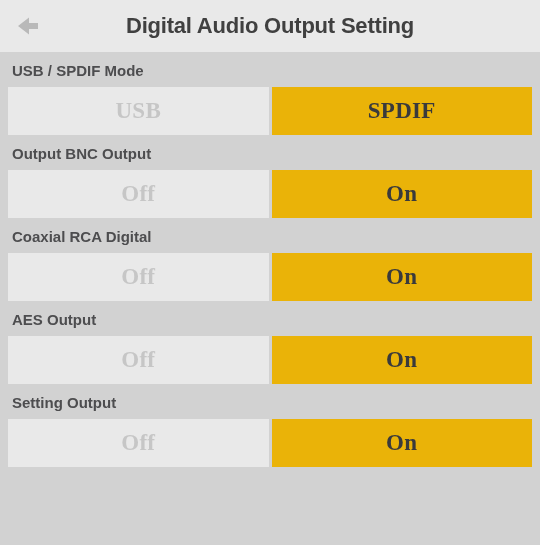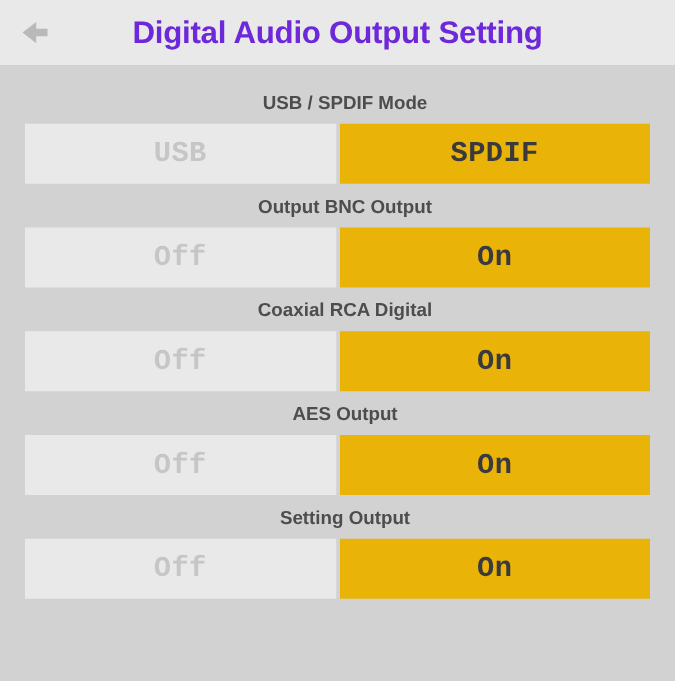--- a/index.html
+++ b/index.html
@@ -41,34 +41,33 @@
     display: flex;
     align-items: center;
     justify-content: center;
     cursor: pointer;
     background: transparent;
     border: none;
     padding: 0;
   }
   .back-button svg { display: block; }
   .header-title {
-    font-size: 25px;
+    font-size: 22px;
     font-weight: bold;
-    color: #6d28d9;
+    color: #404040;
     letter-spacing: -0.2px;
     line-height: 1;
     white-space: nowrap;
     text-align: center;
     font-stretch: condensed;
   }
 
   
   .settings-list {
-    padding: 12px;
-    text-align: center;
+    padding: 0;
   }
   .setting-group {
     padding: 0;
   }
   .group-label {
     font-size: 15px;
     font-weight: bold;
     color: #4d4d4f;
     padding: 10px 0 7px 12px;
     line-height: 1.2;
@@ -86,21 +85,21 @@
     align-items: center;
     justify-content: center;
     font-size: 23px;
     font-weight: bold;
     letter-spacing: 0.3px;
     box-sizing: border-box;
     cursor: pointer;
     user-select: none;
     border: none;
     padding: 0;
-    font-family: Liberation Mono, monospace;
+    font-family: Liberation Serif, serif;
   }
   .option-btn.inactive {
     background: #e9e9e9;
     color: #c6c6c6;
   }
   .option-btn.active {
     background: #eab308;
     color: #3a3a3c;
   }
 </style>

